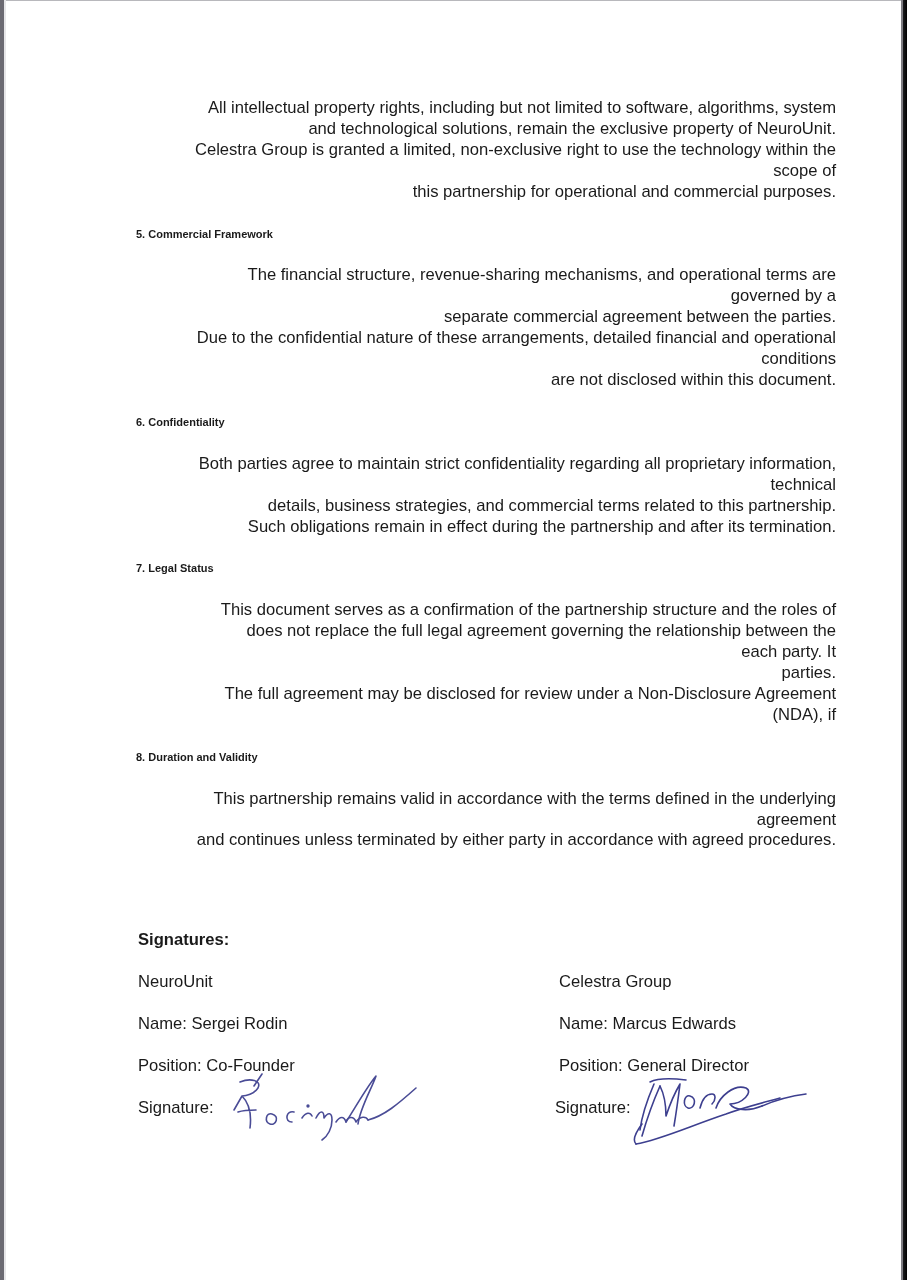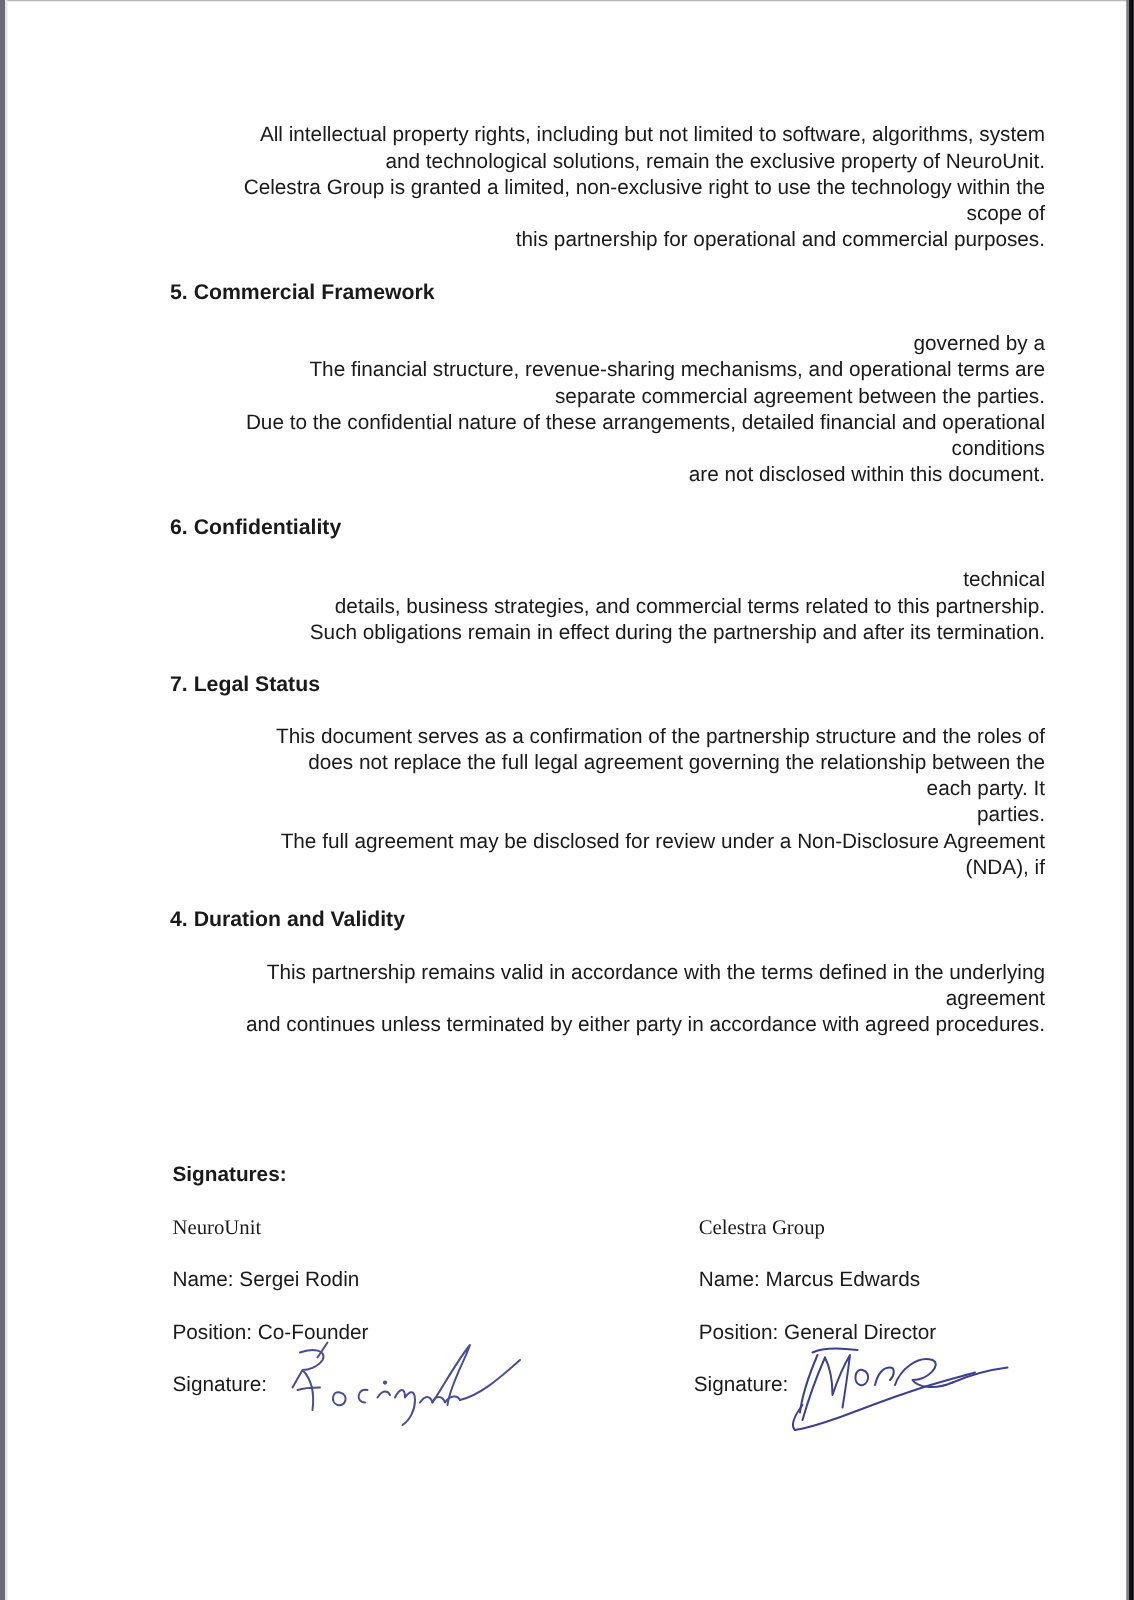--- a/index.html
+++ b/index.html
@@ -25,32 +25,32 @@
   .frame-right {
     position: absolute; right: 0; top: 0; width: 6px; height: 1280px;
     background: linear-gradient(to right, #7d7c82 0px, #7d7c82 2px, #1d1d20 2px, #000 6px);
   }
   .page {
     position: absolute; left: 136px; top: 98px; width: 700px;
     font-size: 16.6px; line-height: 20.9px;
   }
   .para p { margin: 0; white-space: nowrap; text-align: right; }
   .heading {
-    font-weight: bold; margin: 21px 0 21px 0; font-size: 17px;
+    font-weight: bold; margin: 21px 0 21px 0; font-size: 11px;
   }
   .sig-area {
     position: absolute; left: 138px; top: 930px; width: 700px;
     font-size: 16.6px;
   }
   .sig-title { font-weight: bold; position: absolute; left: 0; top: 0; }
   .col { position: absolute; top: 42px; }
   .col.left { left: 0; }
   .col.right { left: 421px; }
   .col .line { position: absolute; left: 0; white-space: nowrap; }
-  .col .l0 { top: 0; font-family: Liberation Serif, serif; }
+  .col .l0 { top: 0; }
   .col .l1 { top: 42px; }
   .col .l2 { top: 84px; }
   .col .l3 { top: 126px; }
   .col.right .l3 { left: -4px; }
   .sig-svg { position: absolute; }
 </style>
 </head>
 <body>
 
 <div class="frame-top"></div>
@@ -62,46 +62,47 @@
   <div class="para">
     <p>All intellectual property rights, including but not limited to software, algorithms, system</p>
     <p>and technological solutions, remain the exclusive property of NeuroUnit.</p>
     <p>Celestra Group is granted a limited, non-exclusive right to use the technology within the</p>
     <p>scope of</p>
     <p>this partnership for operational and commercial purposes.</p>
   </div>
 
   <div class="heading">5. Commercial Framework</div>
   <div class="para">
+    <p>The financial structure, revenue-sharing mechanisms, and operational terms are</p>
     <p>governed by a</p>
-    <p>The financial structure, revenue-sharing mechanisms, and operational terms are</p>
     <p>separate commercial agreement between the parties.</p>
     <p>Due to the confidential nature of these arrangements, detailed financial and operational</p>
     <p>conditions</p>
     <p>are not disclosed within this document.</p>
   </div>
 
   <div class="heading">6. Confidentiality</div>
   <div class="para">
+    <p>Both parties agree to maintain strict confidentiality regarding all proprietary information,</p>
     <p>technical</p>
     <p>details, business strategies, and commercial terms related to this partnership.</p>
     <p>Such obligations remain in effect during the partnership and after its termination.</p>
   </div>
 
   <div class="heading">7. Legal Status</div>
   <div class="para">
     <p>This document serves as a confirmation of the partnership structure and the roles of</p>
     <p>does not replace the full legal agreement governing the relationship between the</p>
     <p>each party. It</p>
     <p>parties.</p>
     <p>The full agreement may be disclosed for review under a Non-Disclosure Agreement</p>
     <p>(NDA), if</p>
   </div>
 
-  <div class="heading">4. Duration and Validity</div>
+  <div class="heading">8. Duration and Validity</div>
   <div class="para">
     <p>This partnership remains valid in accordance with the terms defined in the underlying</p>
     <p>agreement</p>
     <p>and continues unless terminated by either party in accordance with agreed procedures.</p>
   </div>
 </div>
 
 <div class="sig-area">
   <div class="sig-title">Signatures:</div>
 

